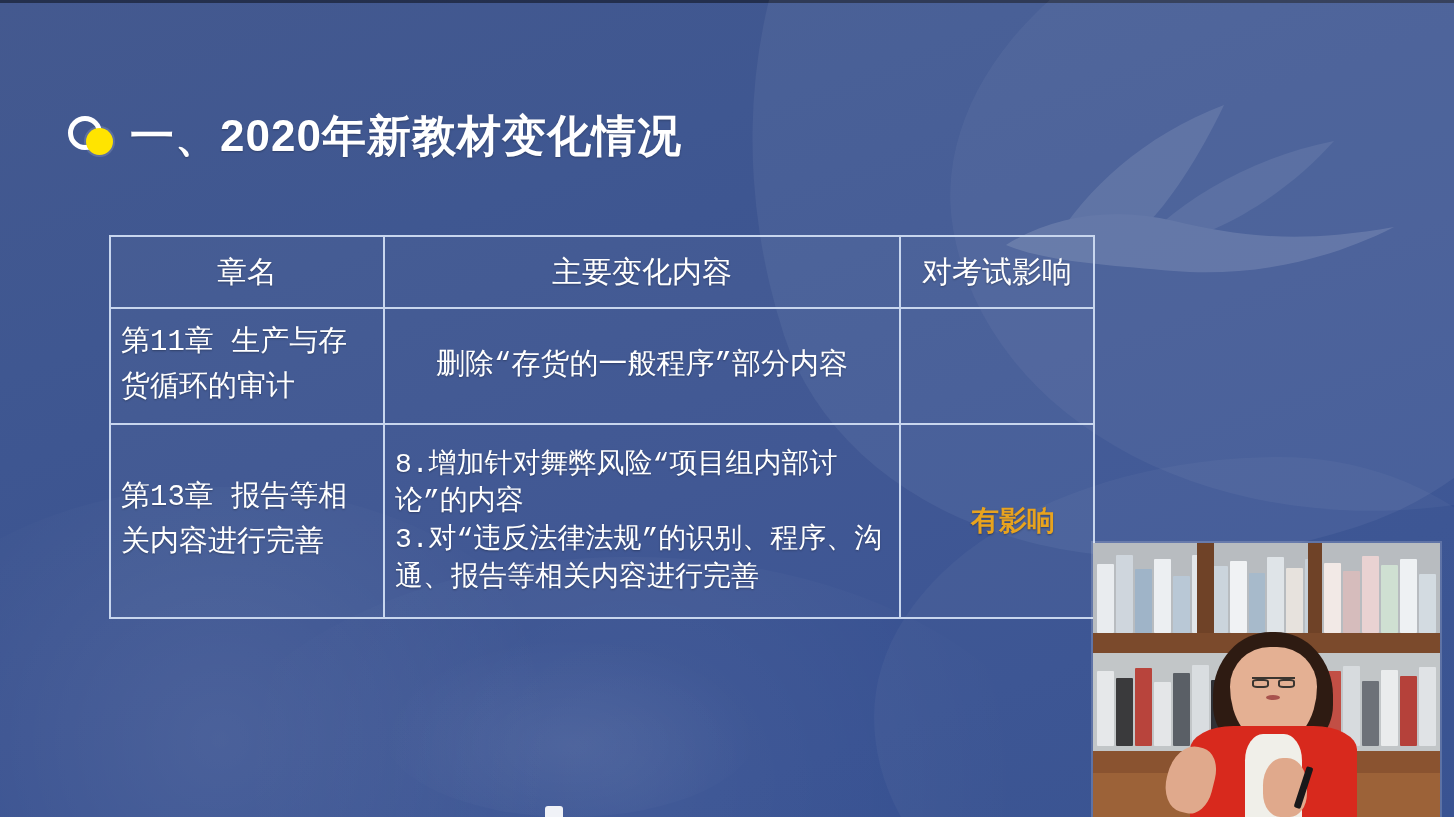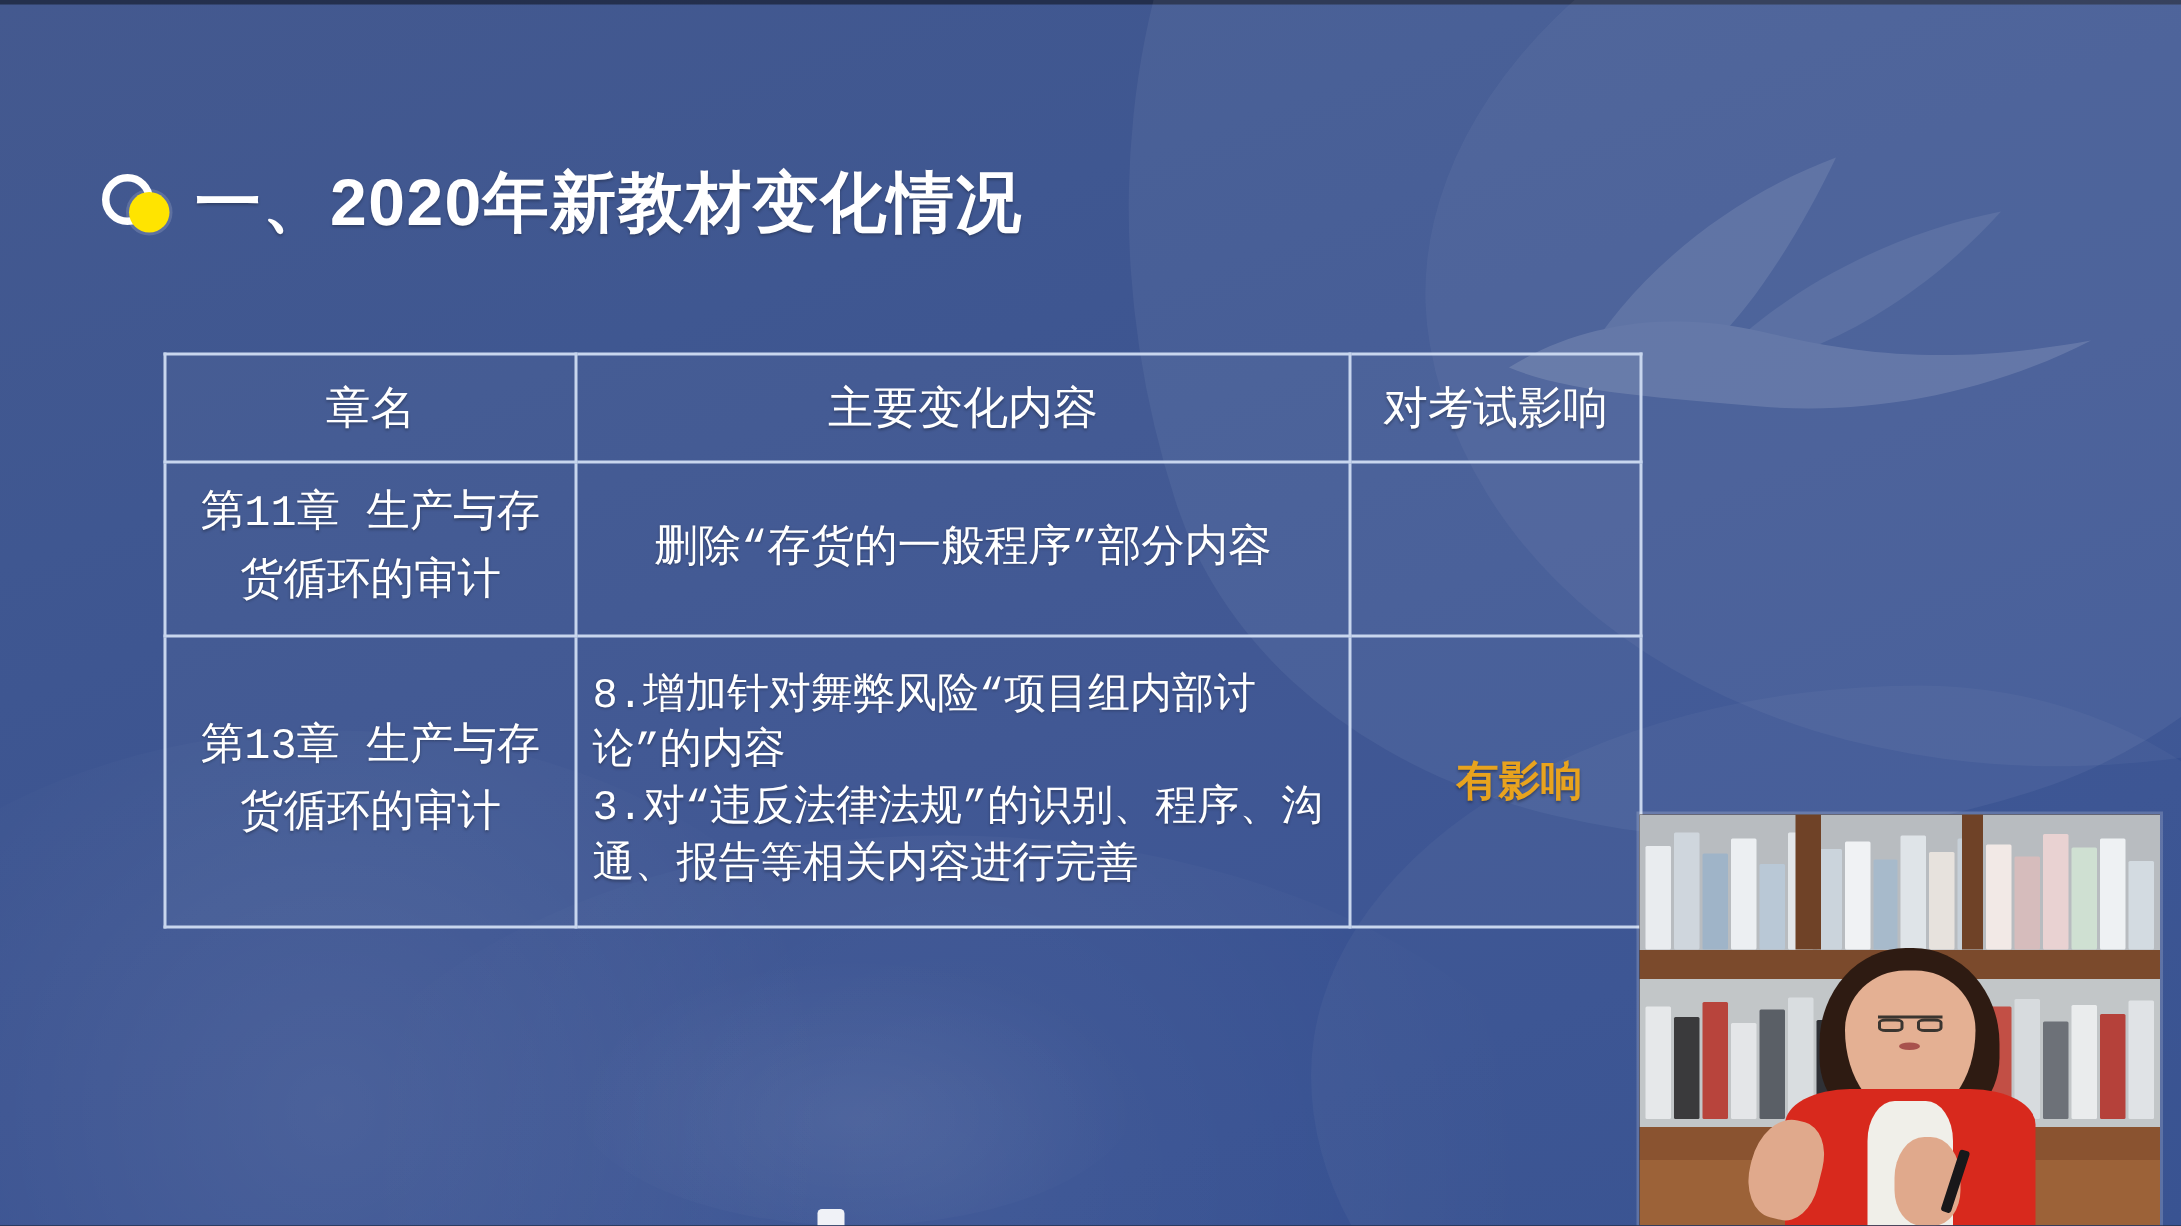--- a/index.html
+++ b/index.html
@@ -171,21 +171,21 @@
 
   .change-table thead th {
     height: 72px;
     font-size: 30px;
     text-align: center;
     vertical-align: middle;
   }
   .cell-chapter {
     height: 116px;
     font-size: 29px;
-    text-align: center;
+    text-align: left;
     vertical-align: middle;
     line-height: 1.55;
   }
   .cell-content {
     font-size: 29px;
     text-align: left;
     vertical-align: middle;
     line-height: 1.5;
   }
   .cell-content.centered { text-align: center; }
@@ -423,21 +423,21 @@
         <th>对考试影响</th>
       </tr>
     </thead>
     <tbody>
       <tr>
         <td class="cell-chapter">第11章 生产与存货循环的审计</td>
         <td class="cell-content centered">删除“存货的一般程序”部分内容</td>
         <td class="cell-impact"></td>
       </tr>
       <tr class="row-tall">
-        <td class="cell-chapter">第13章 生产与存货循环的审计</td>
+        <td class="cell-chapter">第13章 报告等相关内容进行完善</td>
         <td class="cell-content list">
           <span class="line">8.增加针对舞弊风险“项目组内部讨论”的内容</span>
           <span class="line">3.对“违反法律法规”的识别、程序、沟通、报告等相关内容进行完善</span>
         </td>
         <td class="cell-impact">
           <span class="impact-flag">有影响</span>
         </td>
       </tr>
     </tbody>
   </table>

